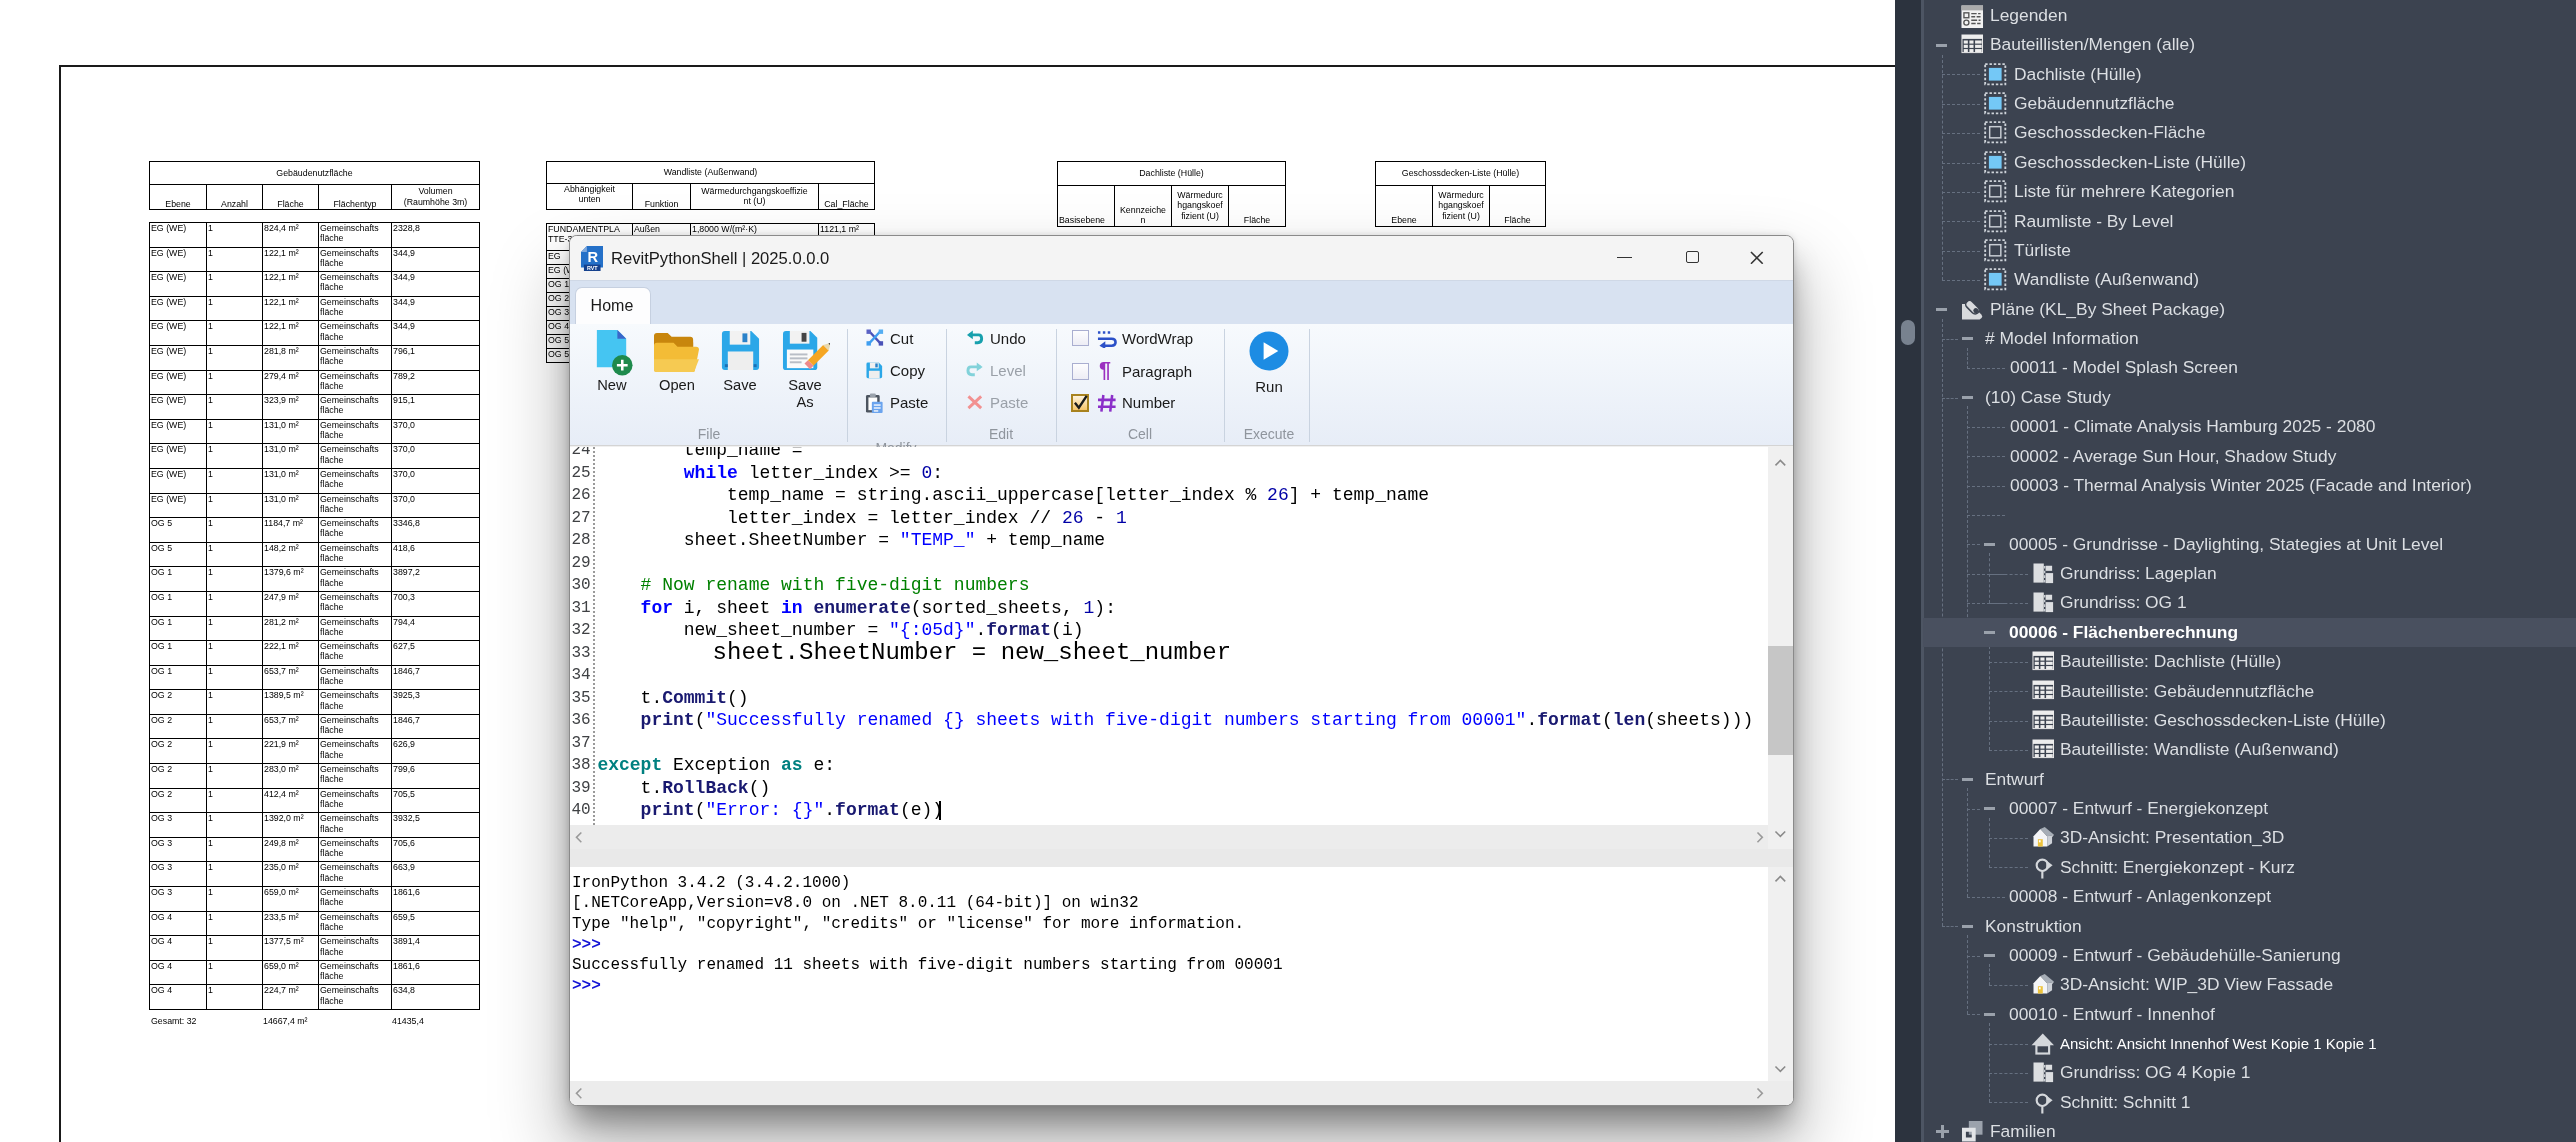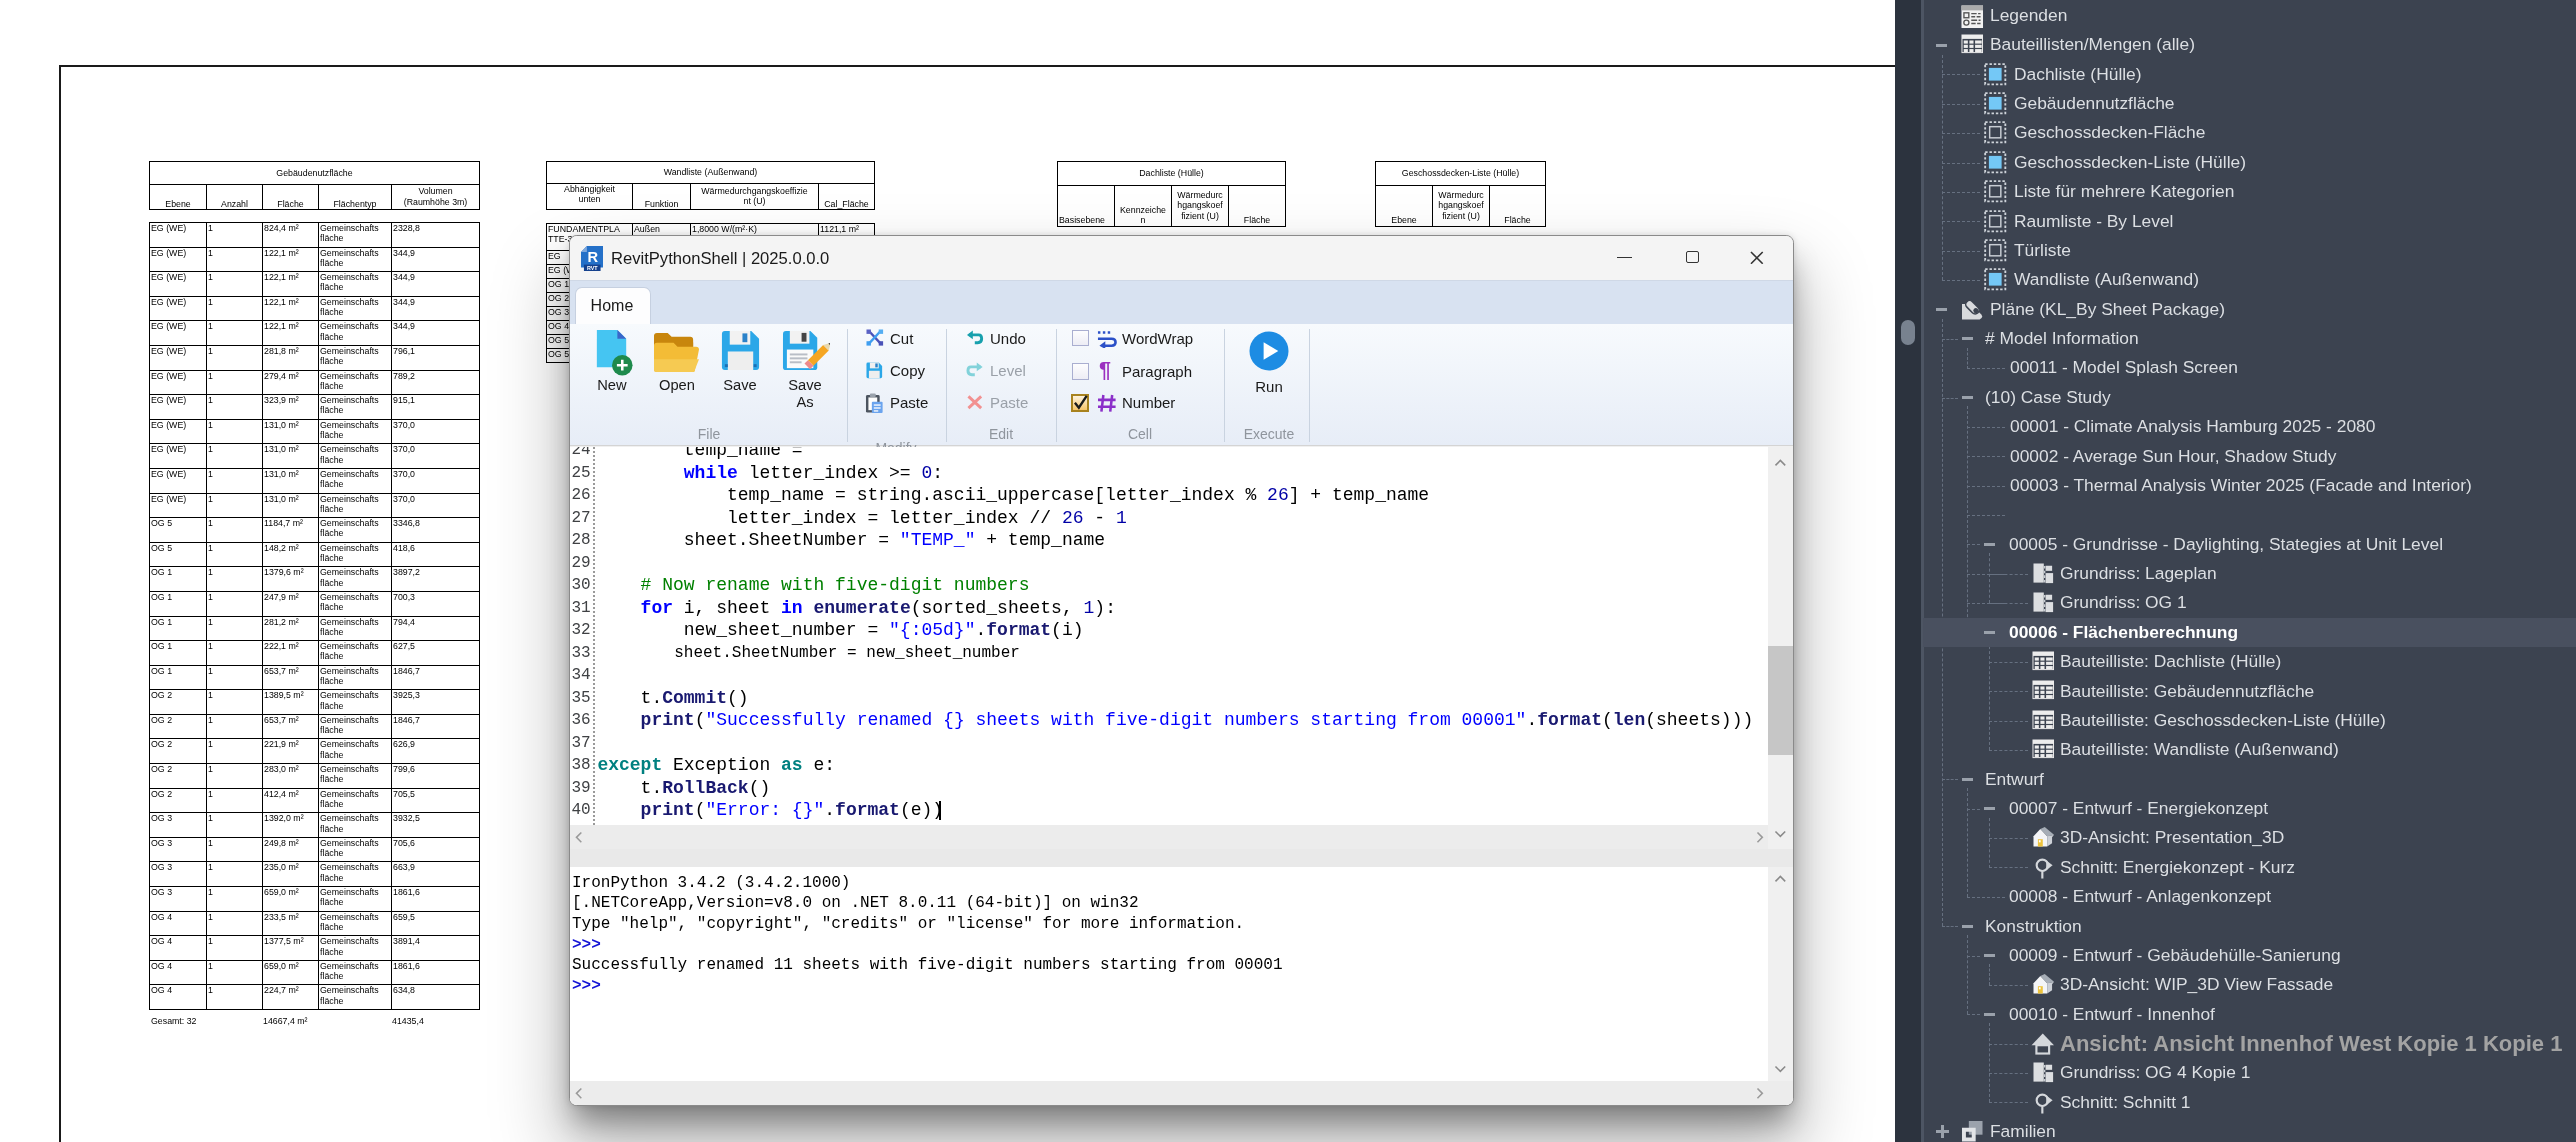--- a/index.html
+++ b/index.html
@@ -569,21 +569,21 @@
 <div class="abs" style="left:0;top:82px;width:20.6px;text-align:right;font-family:'Liberation Mono',monospace;font-size:16px;line-height:22.5px;color:#3f4144;">28</div>
 <div class="abs" style="left:27.4px;top:82px;font-family:'Liberation Mono',monospace;font-size:18px;line-height:22.5px;white-space:nowrap;color:#000;"><span>&nbsp;&nbsp;&nbsp;&nbsp;&nbsp;&nbsp;&nbsp;&nbsp;sheet.SheetNumber&nbsp;=&nbsp;</span><span style="color:#0000ff">"TEMP_"</span><span>&nbsp;+&nbsp;temp_name</span></div>
 <div class="abs" style="left:0;top:105px;width:20.6px;text-align:right;font-family:'Liberation Mono',monospace;font-size:16px;line-height:22.5px;color:#3f4144;">29</div>
 <div class="abs" style="left:0;top:127px;width:20.6px;text-align:right;font-family:'Liberation Mono',monospace;font-size:16px;line-height:22.5px;color:#3f4144;">30</div>
 <div class="abs" style="left:27.4px;top:127px;font-family:'Liberation Mono',monospace;font-size:18px;line-height:22.5px;white-space:nowrap;color:#000;"><span>&nbsp;&nbsp;&nbsp;&nbsp;</span><span style="color:#008000">#&nbsp;Now&nbsp;rename&nbsp;with&nbsp;five-digit&nbsp;numbers</span></div>
 <div class="abs" style="left:0;top:150px;width:20.6px;text-align:right;font-family:'Liberation Mono',monospace;font-size:16px;line-height:22.5px;color:#3f4144;">31</div>
 <div class="abs" style="left:27.4px;top:150px;font-family:'Liberation Mono',monospace;font-size:18px;line-height:22.5px;white-space:nowrap;color:#000;"><span>&nbsp;&nbsp;&nbsp;&nbsp;</span><b style="color:#0000ff">for</b><span>&nbsp;i,&nbsp;sheet&nbsp;</span><b style="color:#0000ff">in</b><span>&nbsp;</span><b style="color:#191970">enumerate</b><span>(sorted_sheets,&nbsp;</span><span style="color:#0000a6">1</span><span>):</span></div>
 <div class="abs" style="left:0;top:172px;width:20.6px;text-align:right;font-family:'Liberation Mono',monospace;font-size:16px;line-height:22.5px;color:#3f4144;">32</div>
 <div class="abs" style="left:27.4px;top:172px;font-family:'Liberation Mono',monospace;font-size:18px;line-height:22.5px;white-space:nowrap;color:#000;"><span>&nbsp;&nbsp;&nbsp;&nbsp;&nbsp;&nbsp;&nbsp;&nbsp;new_sheet_number&nbsp;=&nbsp;</span><span style="color:#0000ff">"{:05d}"</span><span>.</span><b style="color:#191970">format</b><span>(i)</span></div>
 <div class="abs" style="left:0;top:195px;width:20.6px;text-align:right;font-family:'Liberation Mono',monospace;font-size:16px;line-height:22.5px;color:#3f4144;">33</div>
-<div class="abs" style="left:27.4px;top:195px;font-family:'Liberation Mono',monospace;font-size:16px;line-height:22.5px;white-space:nowrap;color:#000;"><span>&nbsp;&nbsp;&nbsp;&nbsp;&nbsp;&nbsp;&nbsp;&nbsp;sheet.SheetNumber&nbsp;=&nbsp;new_sheet_number</span></div>
+<div class="abs" style="left:27.4px;top:195px;font-family:'Liberation Mono',monospace;font-size:24px;line-height:22.5px;white-space:nowrap;color:#000;"><span>&nbsp;&nbsp;&nbsp;&nbsp;&nbsp;&nbsp;&nbsp;&nbsp;sheet.SheetNumber&nbsp;=&nbsp;new_sheet_number</span></div>
 <div class="abs" style="left:0;top:217px;width:20.6px;text-align:right;font-family:'Liberation Mono',monospace;font-size:16px;line-height:22.5px;color:#3f4144;">34</div>
 <div class="abs" style="left:0;top:240px;width:20.6px;text-align:right;font-family:'Liberation Mono',monospace;font-size:16px;line-height:22.5px;color:#3f4144;">35</div>
 <div class="abs" style="left:27.4px;top:240px;font-family:'Liberation Mono',monospace;font-size:18px;line-height:22.5px;white-space:nowrap;color:#000;"><span>&nbsp;&nbsp;&nbsp;&nbsp;t.</span><b style="color:#191970">Commit</b><span>()</span></div>
 <div class="abs" style="left:0;top:262px;width:20.6px;text-align:right;font-family:'Liberation Mono',monospace;font-size:16px;line-height:22.5px;color:#3f4144;">36</div>
 <div class="abs" style="left:27.4px;top:262px;font-family:'Liberation Mono',monospace;font-size:18px;line-height:22.5px;white-space:nowrap;color:#000;"><span>&nbsp;&nbsp;&nbsp;&nbsp;</span><b style="color:#191970">print</b><span>(</span><span style="color:#0000ff">"Successfully&nbsp;renamed&nbsp;{}&nbsp;sheets&nbsp;with&nbsp;five-digit&nbsp;numbers&nbsp;starting&nbsp;from&nbsp;00001"</span><span>.</span><b style="color:#191970">format</b><span>(</span><b style="color:#191970">len</b><span>(sheets)))</span></div>
 <div class="abs" style="left:0;top:285px;width:20.6px;text-align:right;font-family:'Liberation Mono',monospace;font-size:16px;line-height:22.5px;color:#3f4144;">37</div>
 <div class="abs" style="left:0;top:307px;width:20.6px;text-align:right;font-family:'Liberation Mono',monospace;font-size:16px;line-height:22.5px;color:#3f4144;">38</div>
 <div class="abs" style="left:27.4px;top:307px;font-family:'Liberation Mono',monospace;font-size:18px;line-height:22.5px;white-space:nowrap;color:#000;"><b style="color:#008080">except</b><span>&nbsp;Exception&nbsp;</span><b style="color:#008080">as</b><span>&nbsp;e:</span></div>
 <div class="abs" style="left:0;top:330px;width:20.6px;text-align:right;font-family:'Liberation Mono',monospace;font-size:16px;line-height:22.5px;color:#3f4144;">39</div>
 <div class="abs" style="left:27.4px;top:330px;font-family:'Liberation Mono',monospace;font-size:18px;line-height:22.5px;white-space:nowrap;color:#000;"><span>&nbsp;&nbsp;&nbsp;&nbsp;t.</span><b style="color:#191970">RollBack</b><span>()</span></div>
@@ -887,21 +887,21 @@
       <rect x="5" y="12.5" width="5" height="7.5" fill="#edc33c"></rect>
       <rect x="6" y="13.5" width="1.8" height="2.2" fill="#fff"></rect>
     </svg>
 <div class="abs" style="left:165px;top:970px;height:29px;line-height:29px;font-size:17.4px;font-weight:normal;color:#dcdfe3;white-space:nowrap;">3D-Ansicht: WIP_3D View Fassade</div>
 <div class="abs" style="left:89px;top:1013px;width:10.8px;height:2.9px;background:#9aa1ab;"></div>
 <div class="abs" style="left:114px;top:1000px;height:29px;line-height:29px;font-size:17.4px;font-weight:normal;color:#dcdfe3;white-space:nowrap;">00010 - Entwurf - Innenhof</div>
 <svg class="abs" style="left:136px;top:1033px;" width="24.5" height="21.5" viewBox="0 0 25 22">
       <path d="M12 0.5 L23.5 12.5 L0.5 12.5 Z" fill="#d4d7db"></path>
       <rect x="5.5" y="12.5" width="13" height="8.5" fill="none" stroke="#d4d7db" stroke-width="2.2"></rect>
     </svg>
-<div class="abs" style="left:165px;top:1029px;height:29px;line-height:29px;font-size:22px;font-weight:bold;color:#a3a3a3;white-space:nowrap;">Ansicht: Ansicht Innenhof West Kopie 1 Kopie 1</div>
+<div class="abs" style="left:165px;top:1029px;height:29px;line-height:29px;font-size:15px;font-weight:normal;color:#ffffff;white-space:nowrap;">Ansicht: Ansicht Innenhof West Kopie 1 Kopie 1</div>
 <svg class="abs" style="left:138px;top:1062px;" width="20.6" height="20.6" viewBox="0 0 21 21">
       <rect x="0.5" y="0.5" width="10.5" height="19.5" fill="#dcdee1"></rect>
       <rect x="12.8" y="2.8" width="6.7" height="5.2" fill="#dcdee1"></rect>
       <rect x="12.8" y="10.3" width="7.7" height="10.2" fill="#dcdee1"></rect>
       <path d="M11.9 3 L11.9 20.7" stroke="#c8ccd2" stroke-width="1.4" stroke-dasharray="2.6 2.2" fill="none"></path>
     </svg>
 <div class="abs" style="left:165px;top:1058px;height:29px;line-height:29px;font-size:17.4px;font-weight:normal;color:#dcdfe3;white-space:nowrap;">Grundriss: OG 4 Kopie 1</div>
 <svg class="abs" style="left:139px;top:1092px;" width="20.6" height="22.5" viewBox="0 0 21 23">
       <circle cx="8.5" cy="8.5" r="5.8" fill="none" stroke="#d4d7db" stroke-width="2.2"></circle>
       <path d="M12.5 3.5 L19 8.5 L12.5 13.5 Z" fill="#d4d7db"></path>

